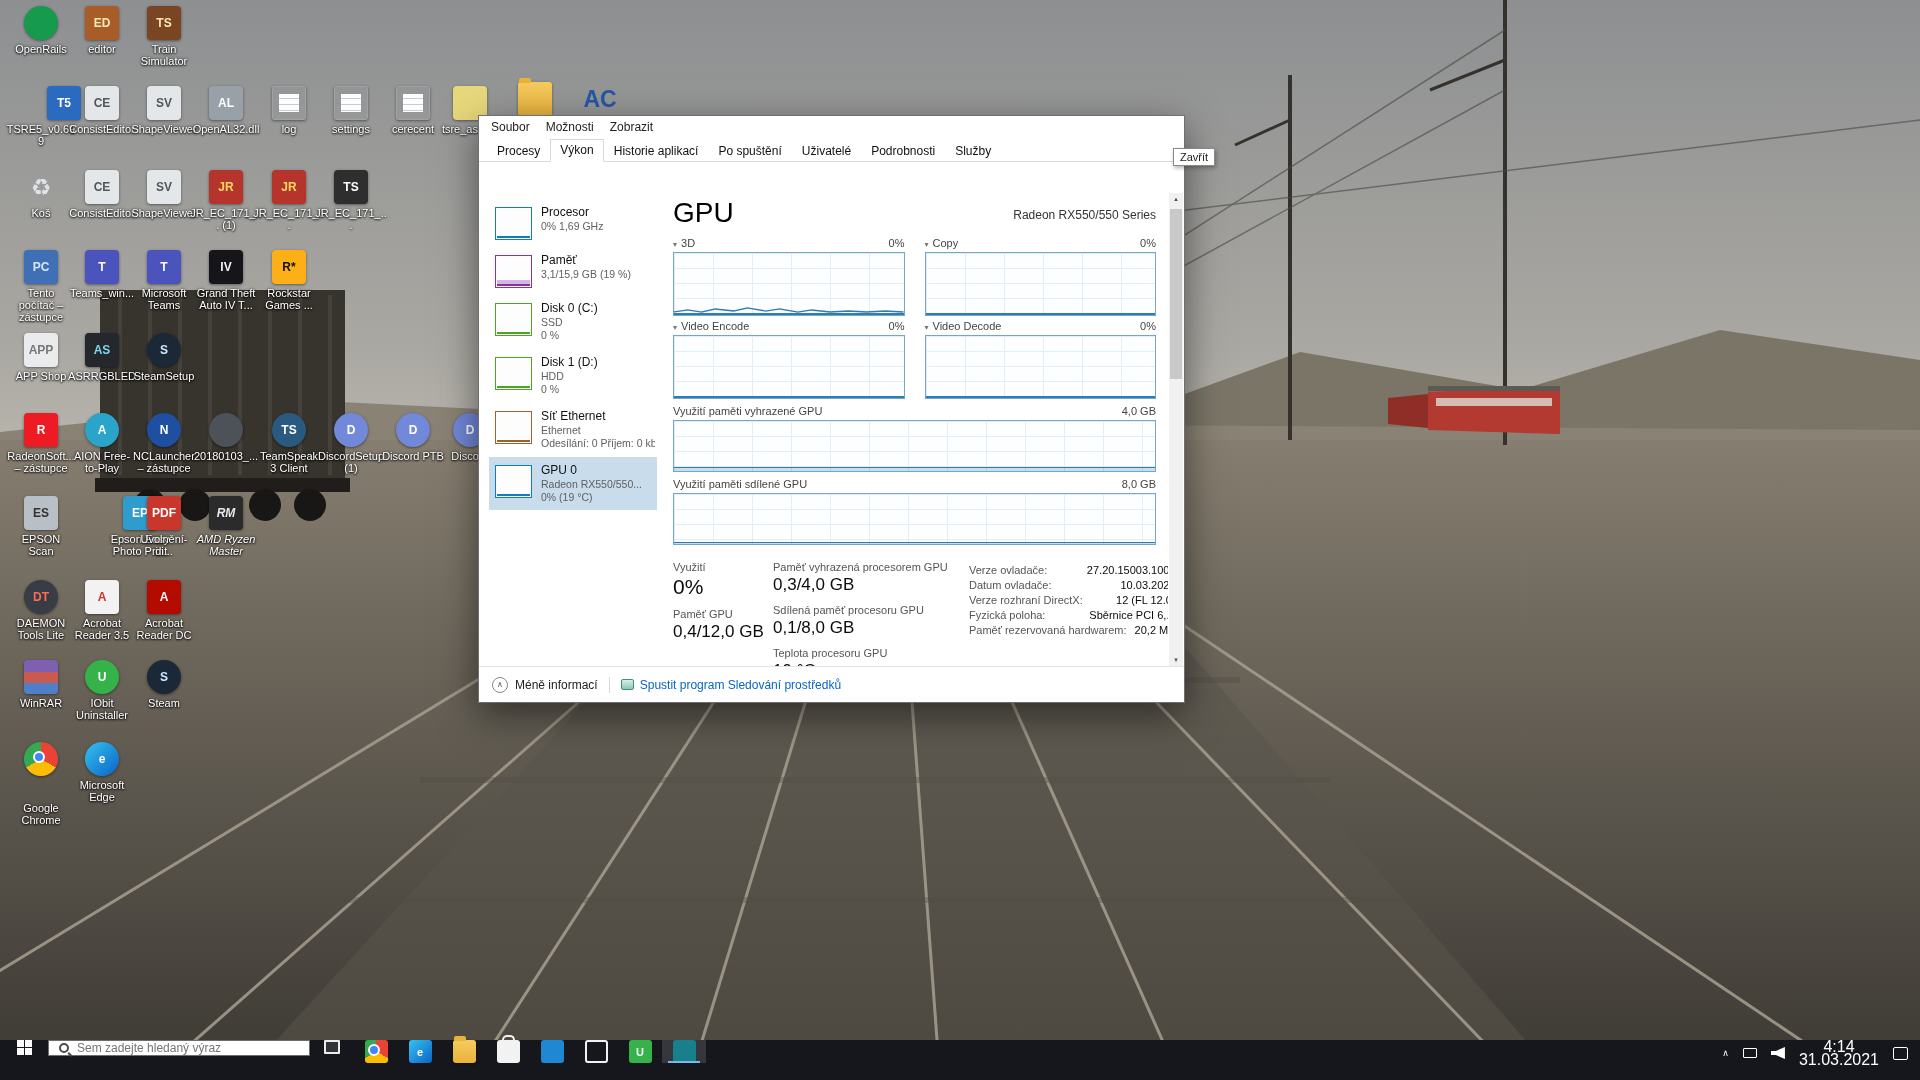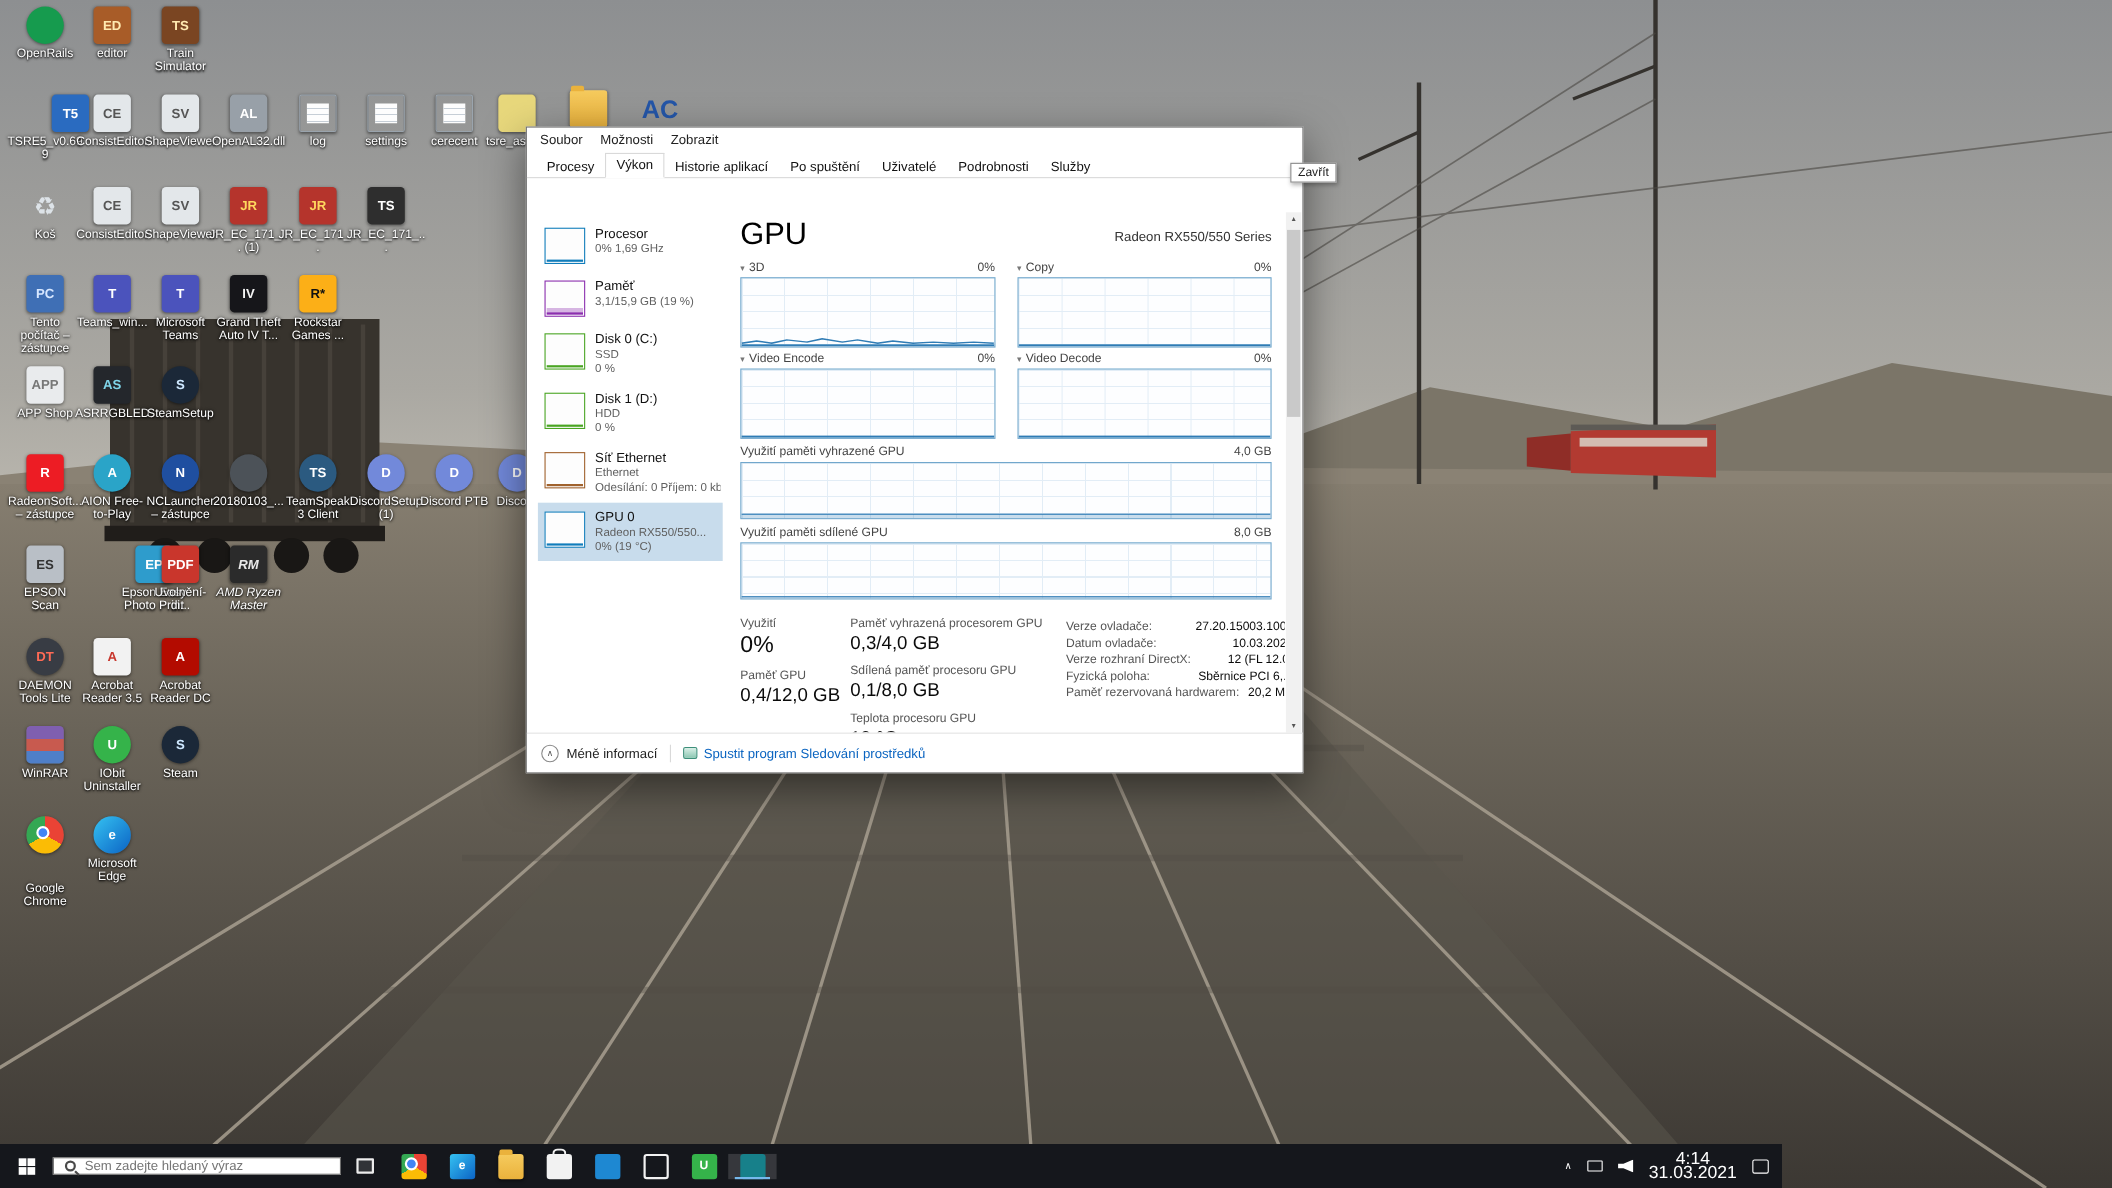--- a/index.html
+++ b/index.html
@@ -105,22 +105,22 @@
     display:flex;align-items:center;padding:0 13px;gap:11px;background:#fff}
   .less-info{display:flex;align-items:center;gap:7px;font-size:12px;color:#222}
   .circle-chevron{width:16px;height:16px;border:1px solid #8a8a8a;border-radius:50%;
     display:flex;align-items:center;justify-content:center;font-size:8px;color:#555;flex:none}
   .footer-sep{width:1px;height:16px;background:#d9d9d9}
   .resmon-link{display:flex;align-items:center;gap:6px;font-size:12px;color:#0a64c0}
   .resmon-icon{width:13px;height:11px;border:1px solid #3d8f7a;border-radius:2px;
     background:linear-gradient(#d9efe7,#8cc7b2);flex:none}
 
   
-  .taskbar{position:absolute;left:0;bottom:0;width:1620px;height:40px;background:#15171c;
-    display:flex;align-items:center;z-index:10}
+  .taskbar{position:absolute;left:0;bottom:0;width:1920px;height:40px;background:#15171c;
+    display:flex;align-items:flex-start;z-index:10}
   .tb-start{width:48px;display:flex;align-items:center;justify-content:center}
   .win-logo{display:grid;grid-template-columns:7px 7px;grid-template-rows:7px 7px;gap:1px}
   .win-logo i{background:#fdfdfd;display:block}
   .tb-search{width:262px;background:#fff;border:1px solid #6d6d6d;display:flex;align-items:center;gap:8px;padding:0 10px}
   .tb-search input{border:none;outline:none;background:transparent;font-size:12px;color:#333;width:100%;
     font-family:"Liberation Sans","DejaVu Sans",sans-serif}
   .search-icon{width:10px;height:10px;border:2px solid #4a4a4a;border-radius:50%;position:relative;flex:none}
   .search-icon::after{content:"";position:absolute;width:2px;height:5px;background:#4a4a4a;
     transform:rotate(-45deg);left:8px;top:7px}
   .tb-taskview{width:44px;display:flex;align-items:center;justify-content:center}

